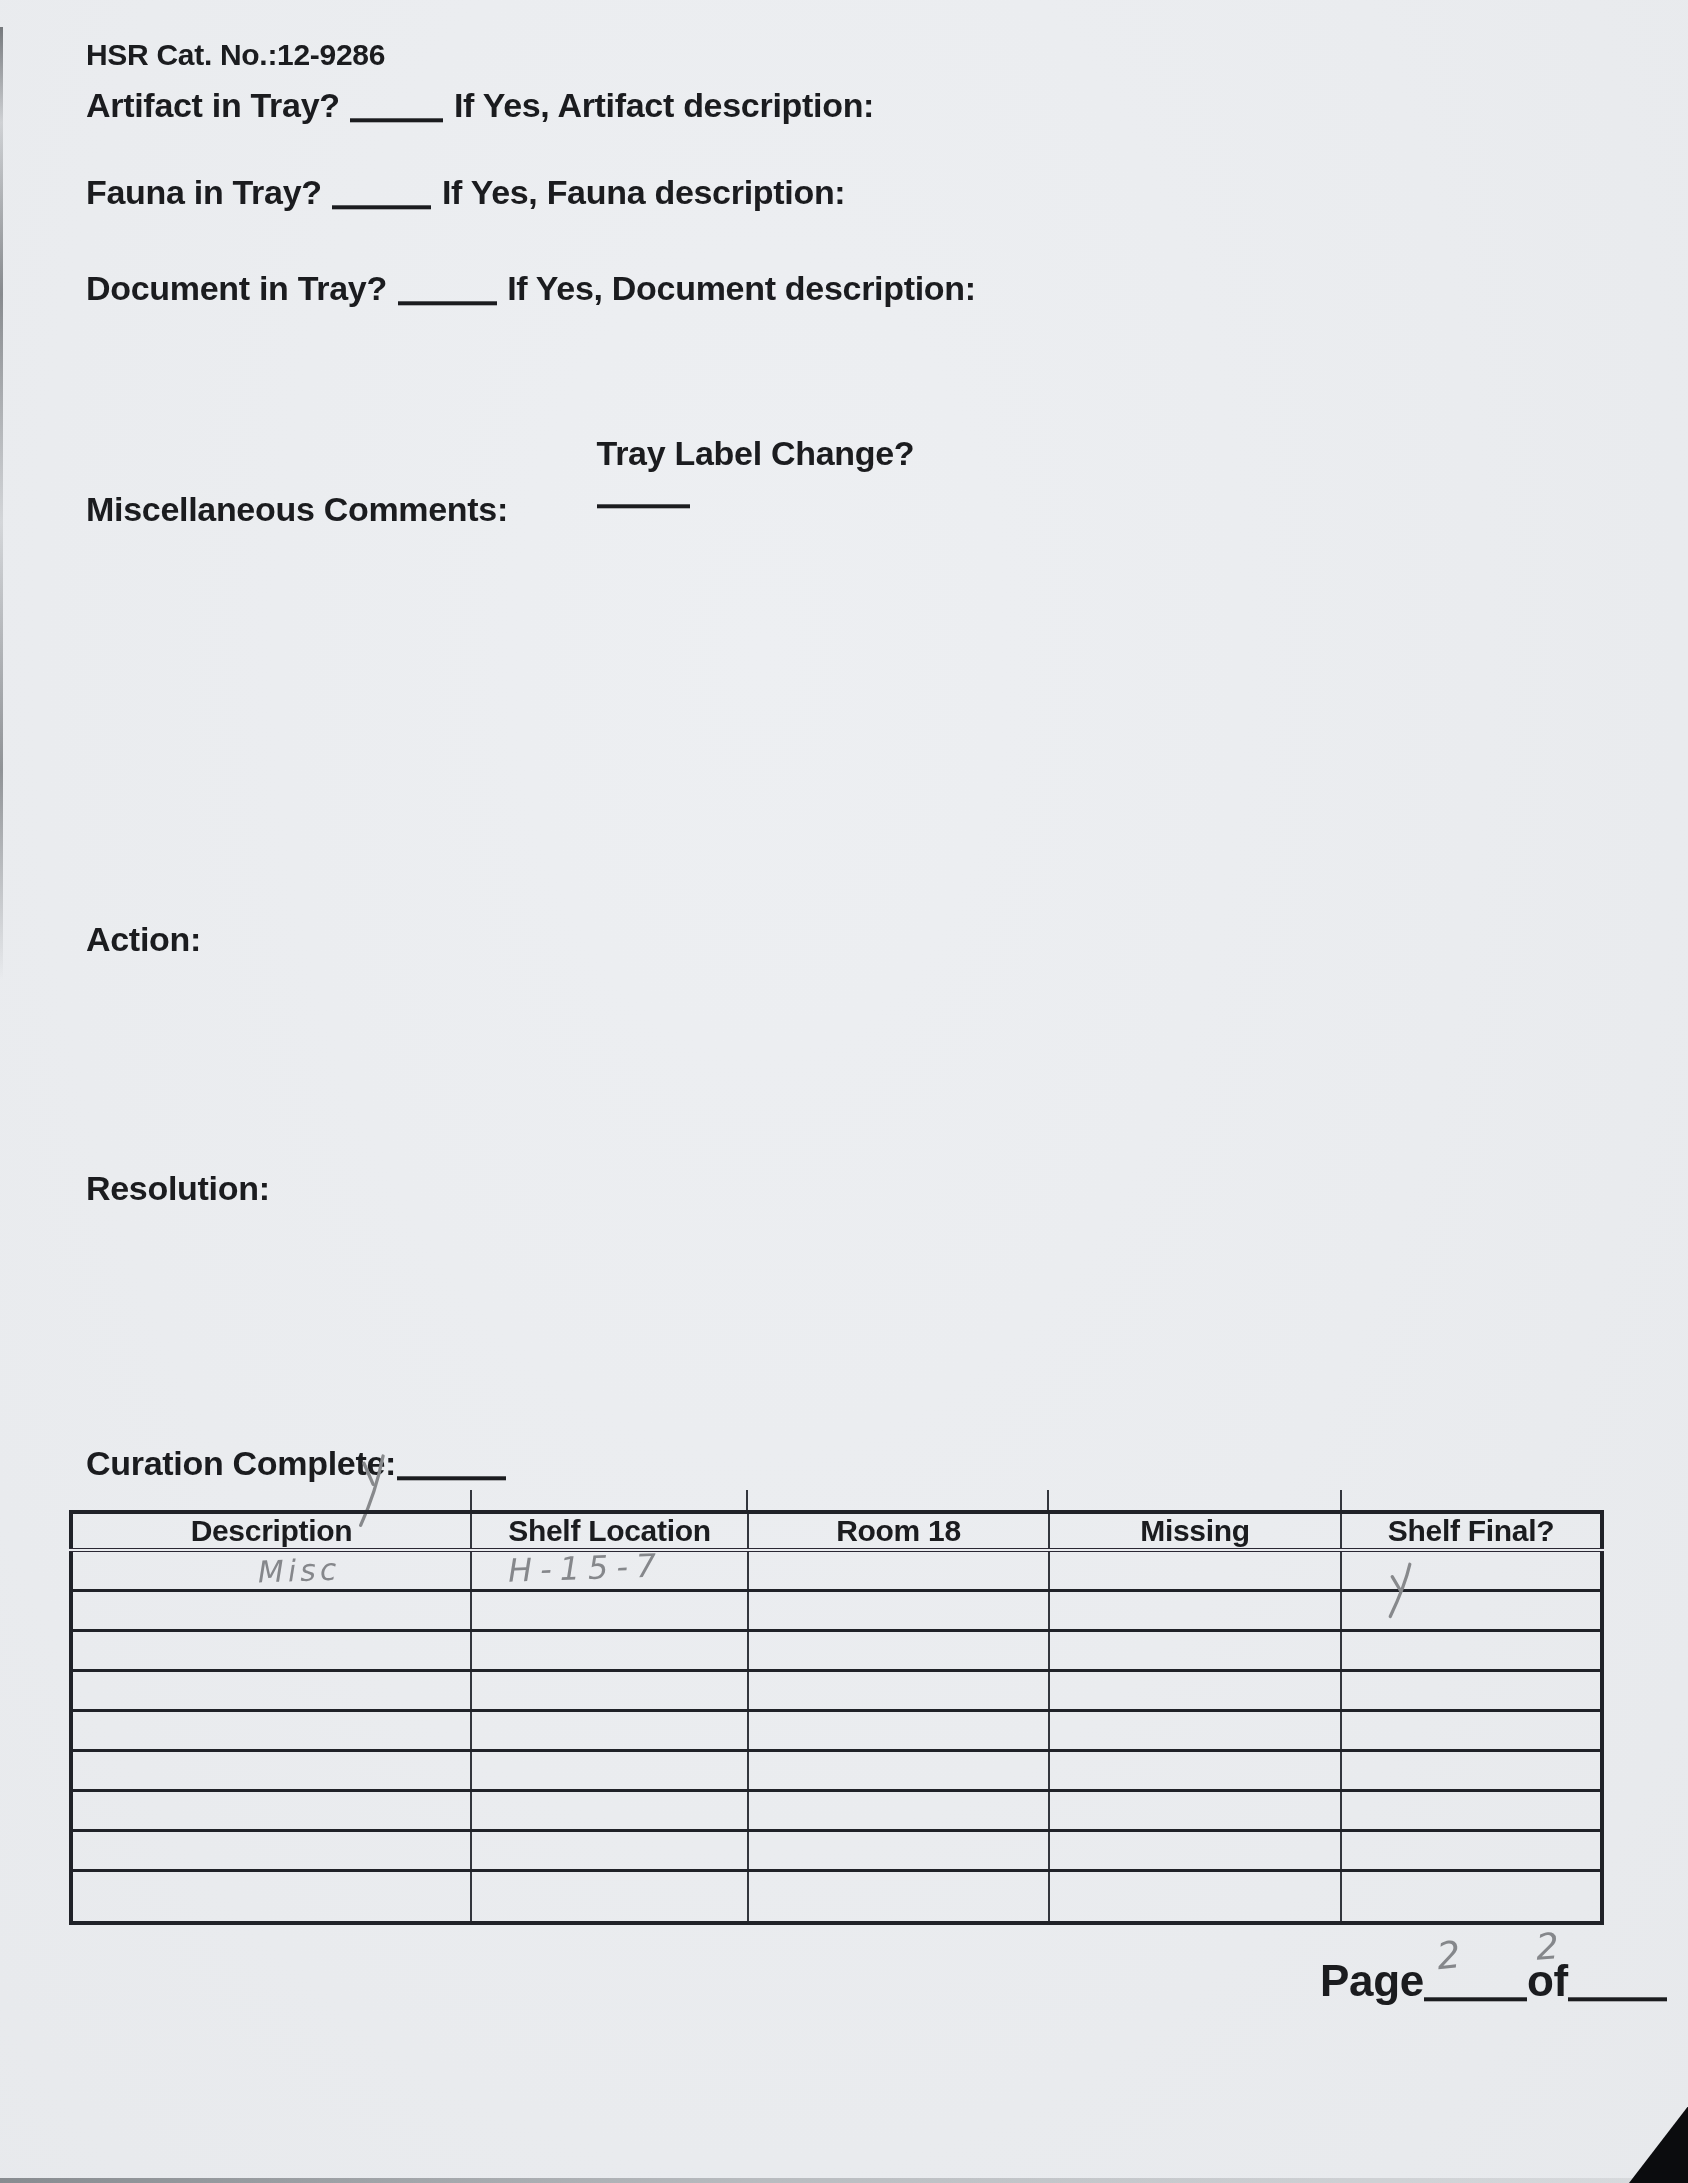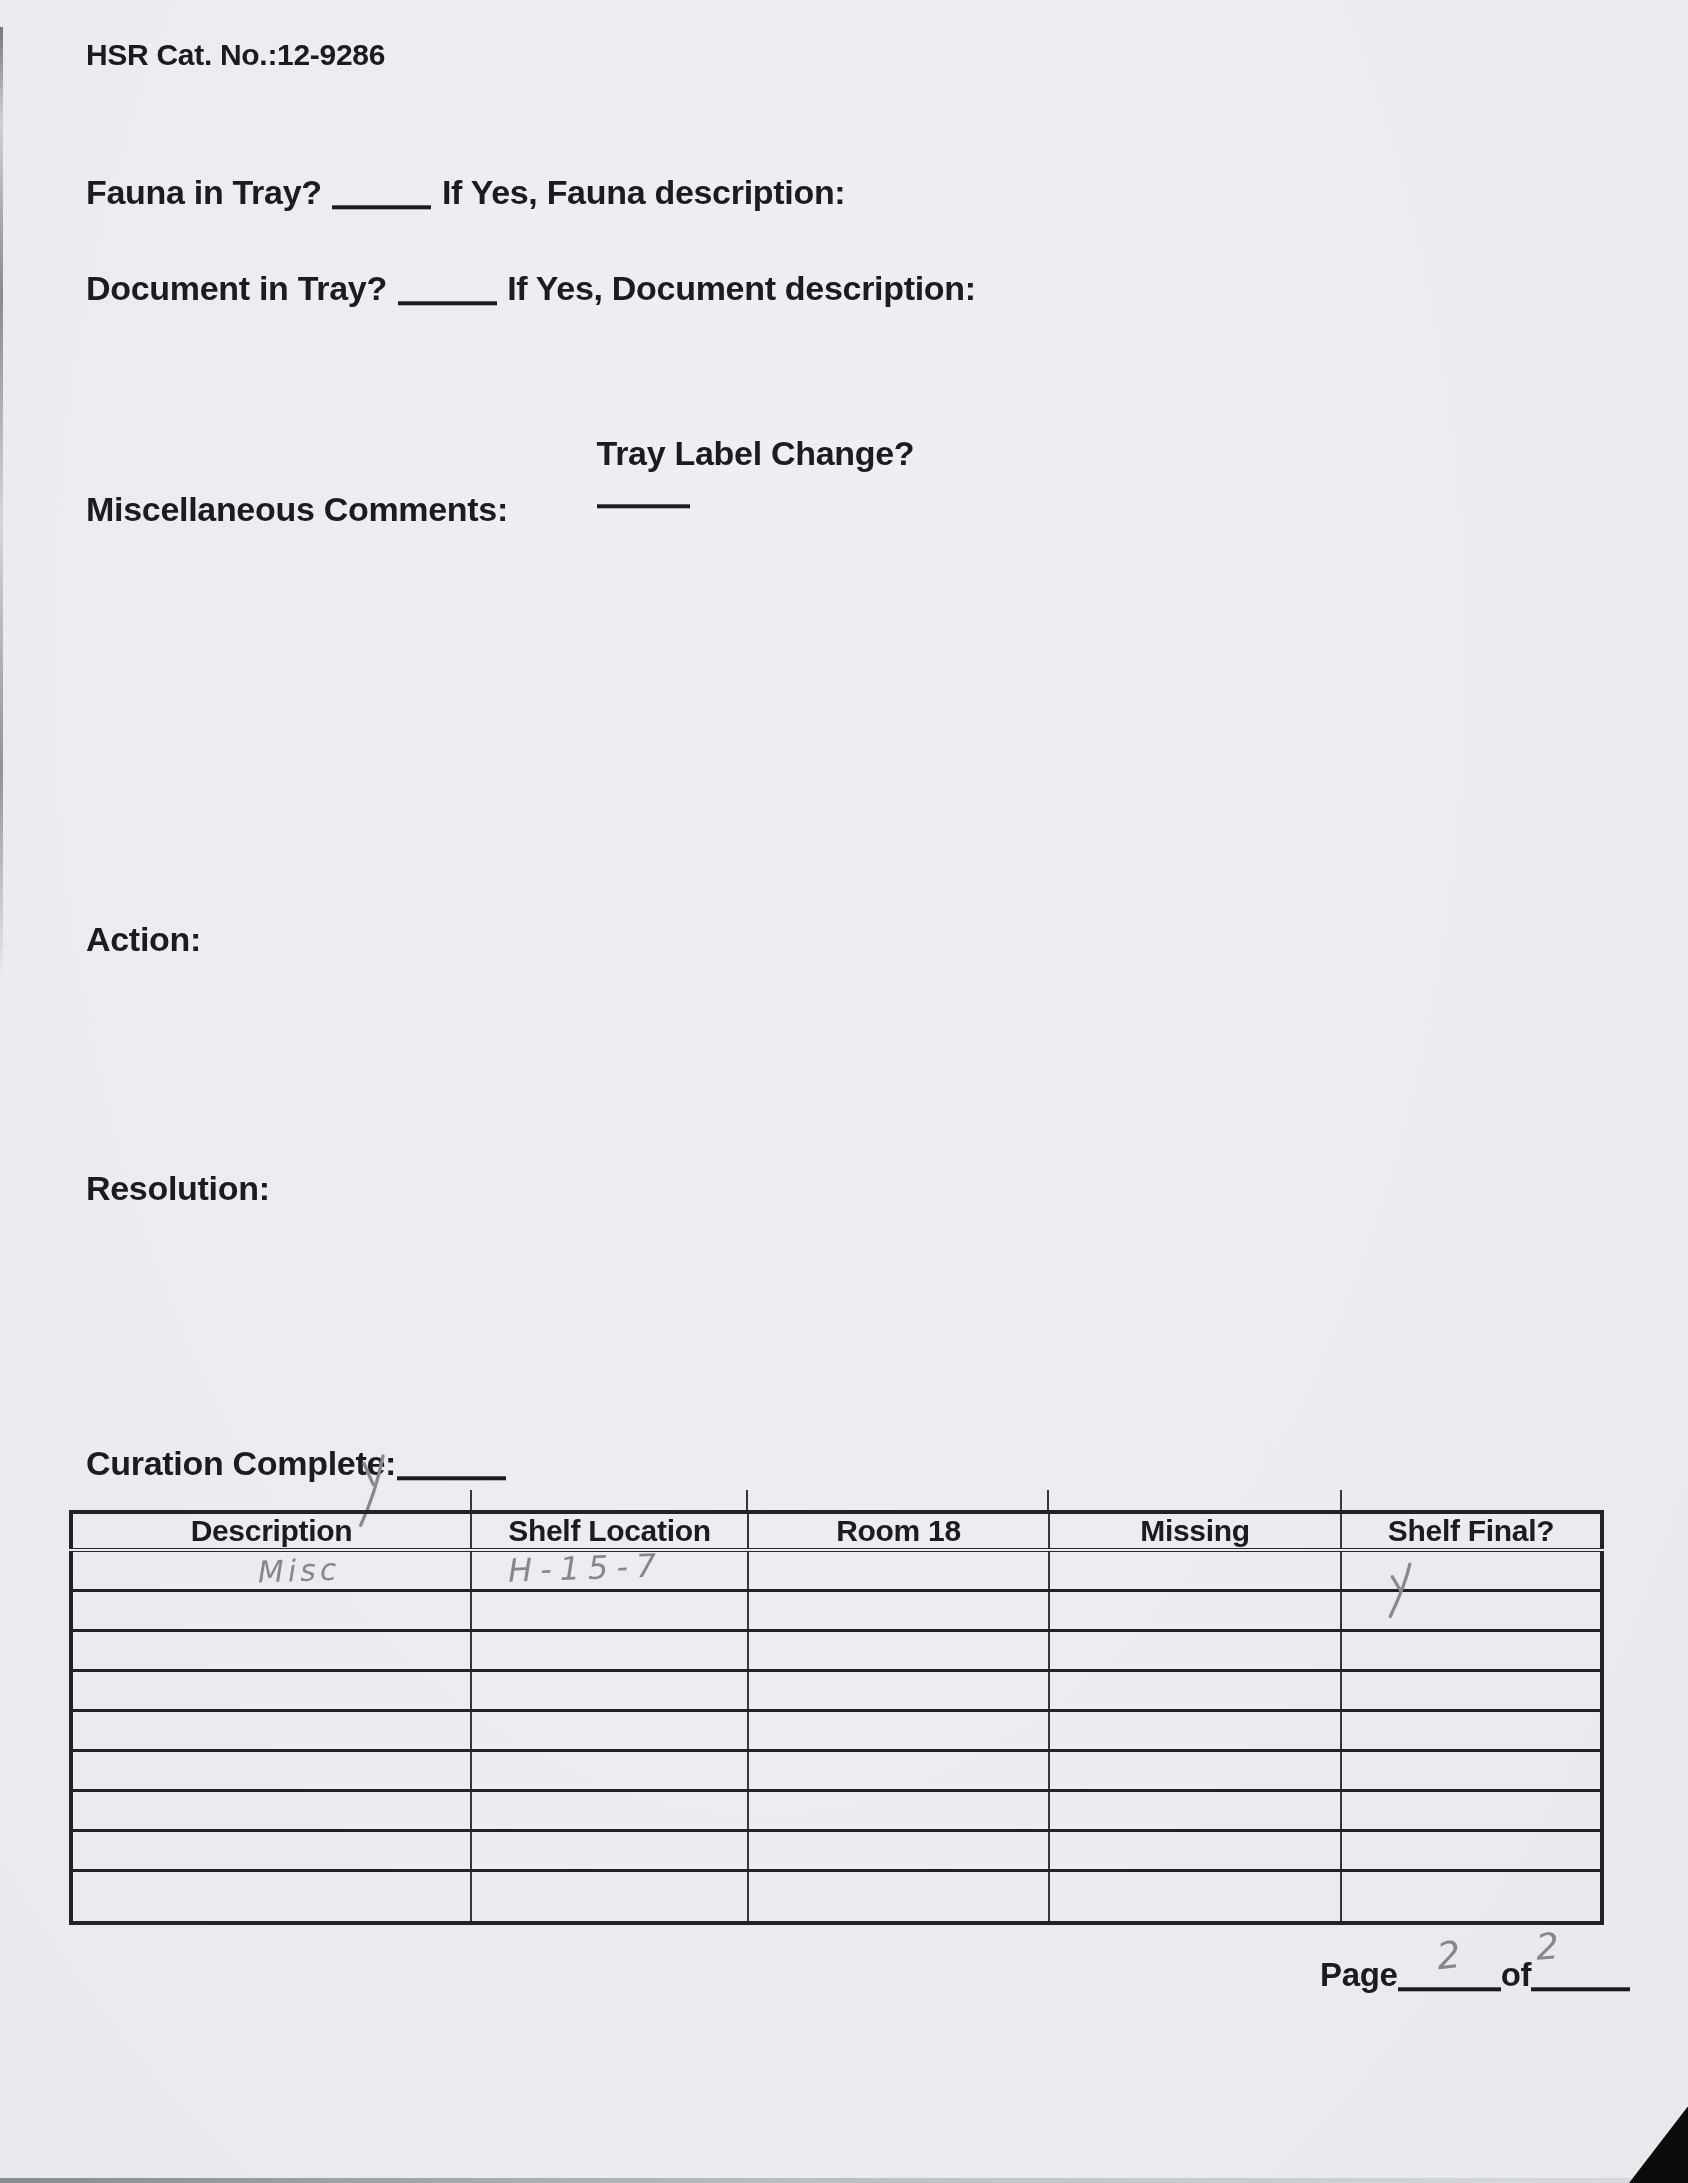--- a/index.html
+++ b/index.html
@@ -33,21 +33,21 @@
   }
   table.curation th{
     height:34px;font-size:30px;font-weight:bold;text-align:center;
     letter-spacing:-0.3px;color:#1b1c1f;border-bottom:4.6px double #2a2733;
   }
   table.curation td{height:37px;}
   table.curation tr:last-child td{height:49px;}
   .vpoke{position:absolute;width:2px;height:21px;top:1490px;background:#33363d;}
   .footer-line{
     position:absolute;left:1320px;top:1957px;display:flex;align-items:baseline;
-    font-weight:bold;font-size:33px;letter-spacing:-0.3px;line-height:1.1;
+    font-weight:bold;font-size:44px;letter-spacing:-0.3px;line-height:1.1;
   }
   .fblank{display:inline-block;border-bottom:4.6px solid #1b1c1f;height:25px;transform:translateY(5.3px);}
   .edge-left{
     position:absolute;left:0;top:26.5px;width:2.6px;height:953px;
     background:linear-gradient(180deg, rgba(55,59,63,.65) 0%, rgba(55,59,63,.15) 10%,
       rgba(55,59,63,.55) 28%, rgba(55,59,63,.12) 52%, rgba(55,59,63,.5) 78%, rgba(55,59,63,0) 100%);
   }
   .edge-bottom{
     position:absolute;left:0;bottom:0;width:1688px;height:4.6px;
     background:linear-gradient(90deg, rgba(95,100,105,.7) 0%, rgba(125,130,135,.45) 45%, rgba(160,164,168,.2) 100%);
@@ -59,20 +59,23 @@
   svg.mark{position:absolute;overflow:visible;}
   svg.mark path{stroke:#87898c;stroke-width:5;fill:none;stroke-linecap:round;}
 </style>
 </head>
 <body>
 
 <div class="page">
 
   <div class="qline" style="top:38px;font-size:30px;">HSR Cat. No.:12-9286</div>
 
+  <div class="qline" style="top:86px;">
+    <span>Artifact in Tray?</span><span class="blank b140"></span><span>If Yes, Artifact description:</span>
+  </div>
 
   <div class="qline" style="top:173px;">
     <span>Fauna in Tray?</span><span class="blank b150"></span><span>If Yes, Fauna description:</span>
   </div>
 
   <div class="qline" style="top:269px;justify-content:space-between;">
     <span>Document in Tray?</span><span class="blank b150"></span><span>If Yes, Document description:</span>
   </div>
 
   <div class="qline" style="left:586px;top:435px;flex-direction:column;">

